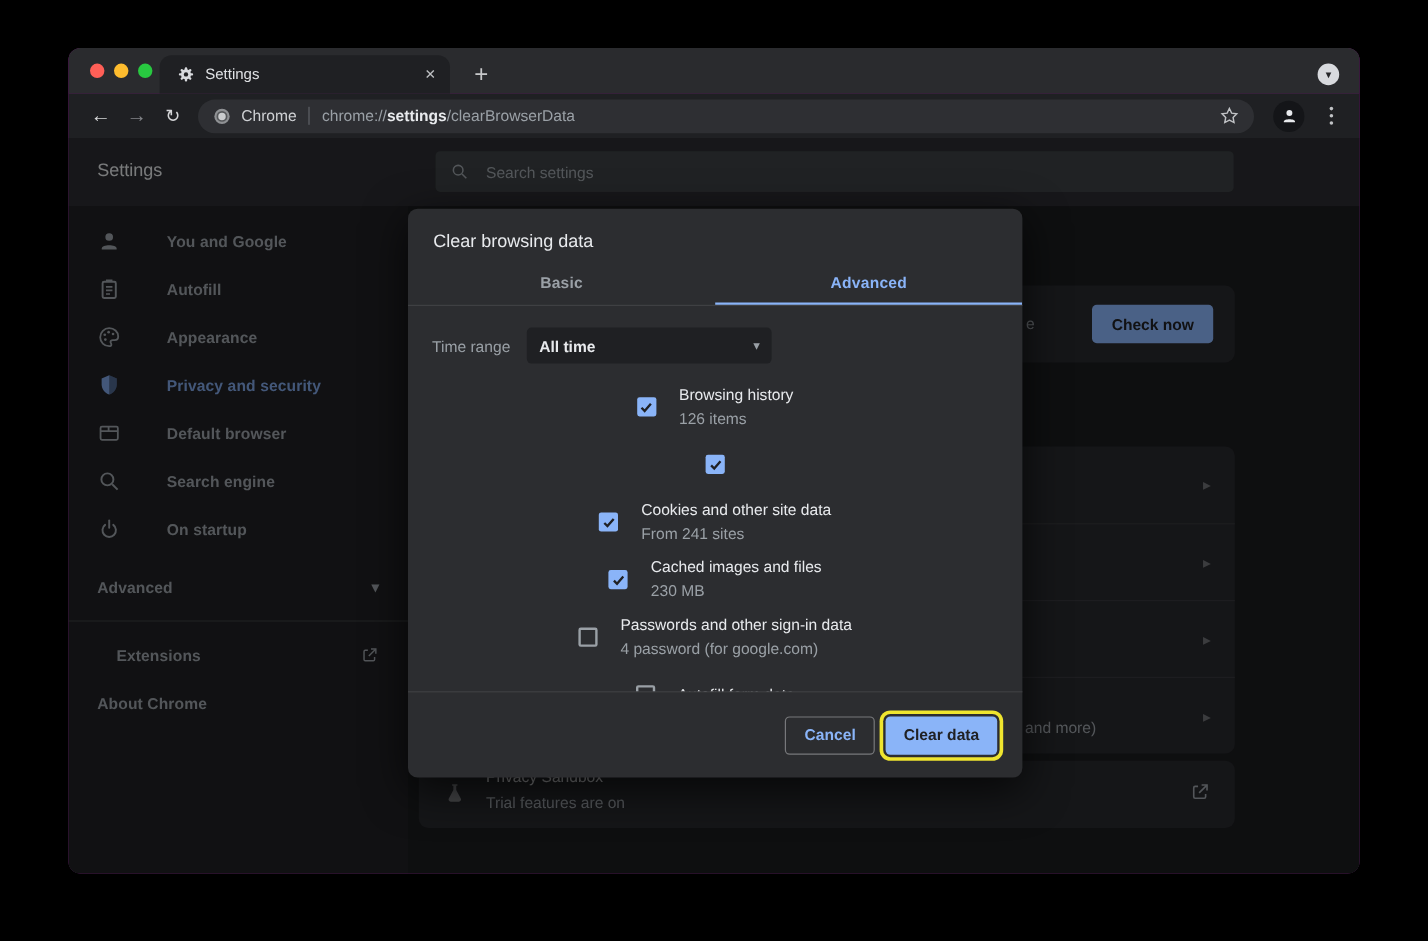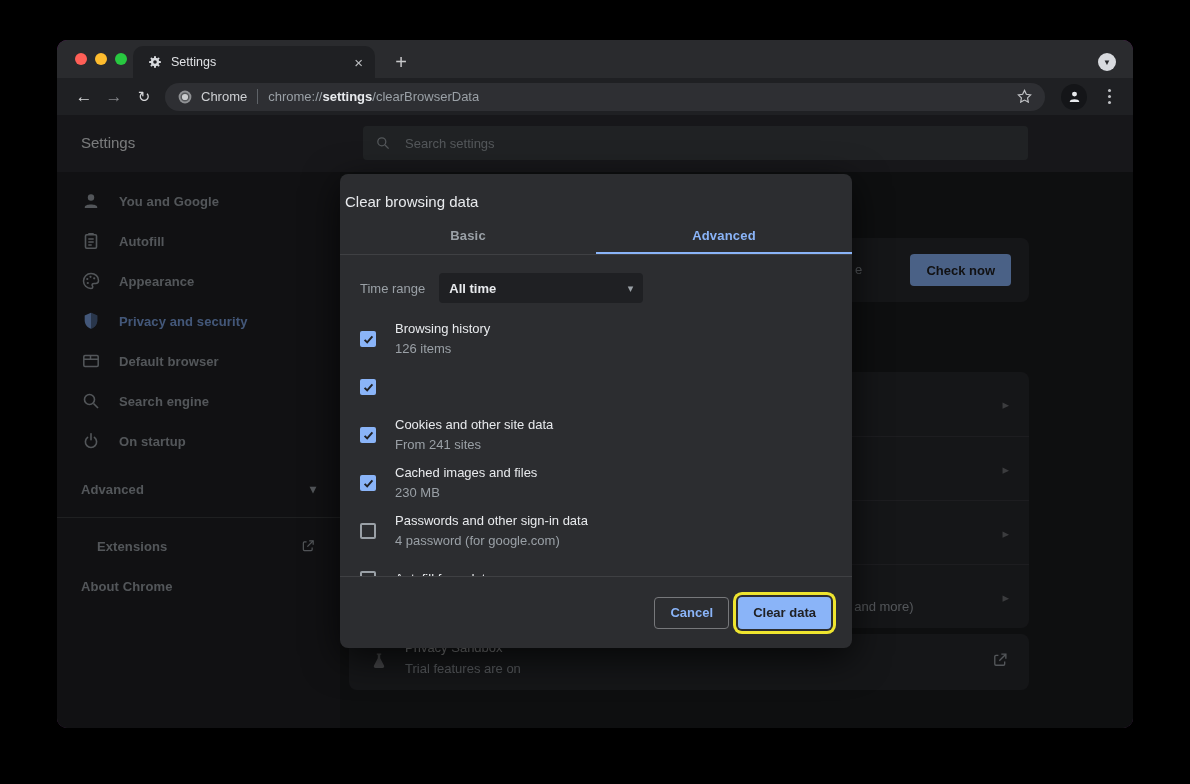--- a/index.html
+++ b/index.html
@@ -45,21 +45,21 @@
   .s-title{position:absolute;left:24px;top:19px;font-size:15px;color:#dfe1e4;}
   .s-search{position:absolute;left:306px;top:11px;width:665px;height:34px;background:#3c4043;
     border-radius:4px;display:flex;align-items:center;padding:0 12px;}
   .s-search input{background:transparent;border:none;outline:none;color:#e8eaed;font-size:13px;
     margin-left:12px;width:100%;font-family:inherit;}
   .s-search input::placeholder{color:#9aa0a6;}
 
   .s-body{position:absolute;left:0;top:57px;right:0;bottom:0;display:flex;}
   .sidebar{width:283px;background:#202124;padding-top:9px;flex:none;}
   .nav-item{height:40px;display:flex;align-items:center;padding:0 24px;color:#9aa0a6;
-    font-size:13px;font-weight:700;letter-spacing:.1px;}
+    font-size:13px;font-weight:700;letter-spacing:.1px;gap:20px;}
   .nav-item .lbl{margin-left:18px;flex:1;}
   .nav-item.active{color:#7da2e0;}
   .nav-caret,.nav-ext{color:#9aa0a6;font-size:12px;}
   .adv{margin-top:8px;}
   .nav-divider{height:1px;background:#3a3b3e;margin:8px 0;}
 
   .main{position:relative;flex:1;background:#1b1c1f;}
   .card{position:absolute;left:9px;width:680px;background:#28292d;border-radius:8px;}
   .card-safety{top:66px;height:64px;}
   .frag-e{position:absolute;left:506px;top:24px;color:#9aa0a6;font-size:13px;}
@@ -74,33 +74,33 @@
   .sb-flask{position:absolute;left:20px;top:17px;}
   .sb-title{position:absolute;left:56px;top:6px;color:#dfe1e4;font-size:13px;}
   .sb-sub{position:absolute;left:56px;top:27px;color:#9aa0a6;font-size:13px;}
   .sb-ext{position:absolute;right:20px;top:17px;}
 
   .scrim{position:absolute;inset:0;background:rgba(0,0,0,.46);z-index:5;}
 
   
   .dialog{position:absolute;left:283px;top:59px;width:512px;height:474px;background:#2c2d30;
     border-radius:8px;z-index:10;box-shadow:0 10px 36px rgba(0,0,0,.7);display:flex;flex-direction:column;}
-  .d-title{padding:19px 5px 7px;color:#e8eaed;font-size:15px;}
+  .d-title{padding:19px 21px 7px;color:#e8eaed;font-size:15px;}
   .d-tabs{display:flex;height:38px;border-bottom:1px solid #3f4043;}
   .d-tab{flex:1;display:flex;align-items:center;justify-content:center;font-size:13px;
     font-weight:700;color:#9aa0a6;letter-spacing:.2px;}
   .d-tab.active{color:#8ab4f8;box-shadow:inset 0 -2px 0 #8ab4f8;}
   .d-timerange{display:flex;align-items:center;margin:18px 20px 12px;height:30px;}
   .tr-label{color:#9aa0a6;font-size:13px;}
   .tr-select{margin-left:14px;width:204px;height:30px;background:#1f2023;border-radius:4px;
     display:flex;align-items:center;padding:0 10px;}
   .tr-value{color:#e8eaed;font-size:13px;font-weight:700;}
   .tr-caret{margin-left:auto;color:#9aa0a6;font-size:11px;}
   .d-list{height:262px;overflow:hidden;border-bottom:1px solid #3f4043;}
-  .d-row{height:48px;display:flex;align-items:center;padding:0 20px;}
+  .d-row{height:48px;display:flex;align-items:center;padding:0 20px;justify-content:center;}
   .cbx{width:16px;height:16px;border-radius:2px;flex:none;display:flex;align-items:center;justify-content:center;}
   .cbx.on{background:#8ab4f8;}
   .cbx.off{border:2px solid #9aa0a6;background:transparent;}
   .d-row .txt{margin-left:19px;}
   .d-row .t1{color:#e8eaed;font-size:13px;line-height:20px;}
   .d-row .t2{color:#9aa0a6;font-size:13px;line-height:20px;}
   .d-footer{flex:1;display:flex;align-items:center;justify-content:flex-end;gap:9px;padding-right:16px;}
   .btn-cancel{height:32px;padding:0 15px;border:1px solid #77787b;border-radius:4px;background:transparent;
     color:#8ab4f8;font-size:13px;font-weight:700;font-family:inherit;}
   .btn-clear{height:32px;padding:0 15px;border:none;border-radius:4px;background:#8ab4f8;color:#202124;

